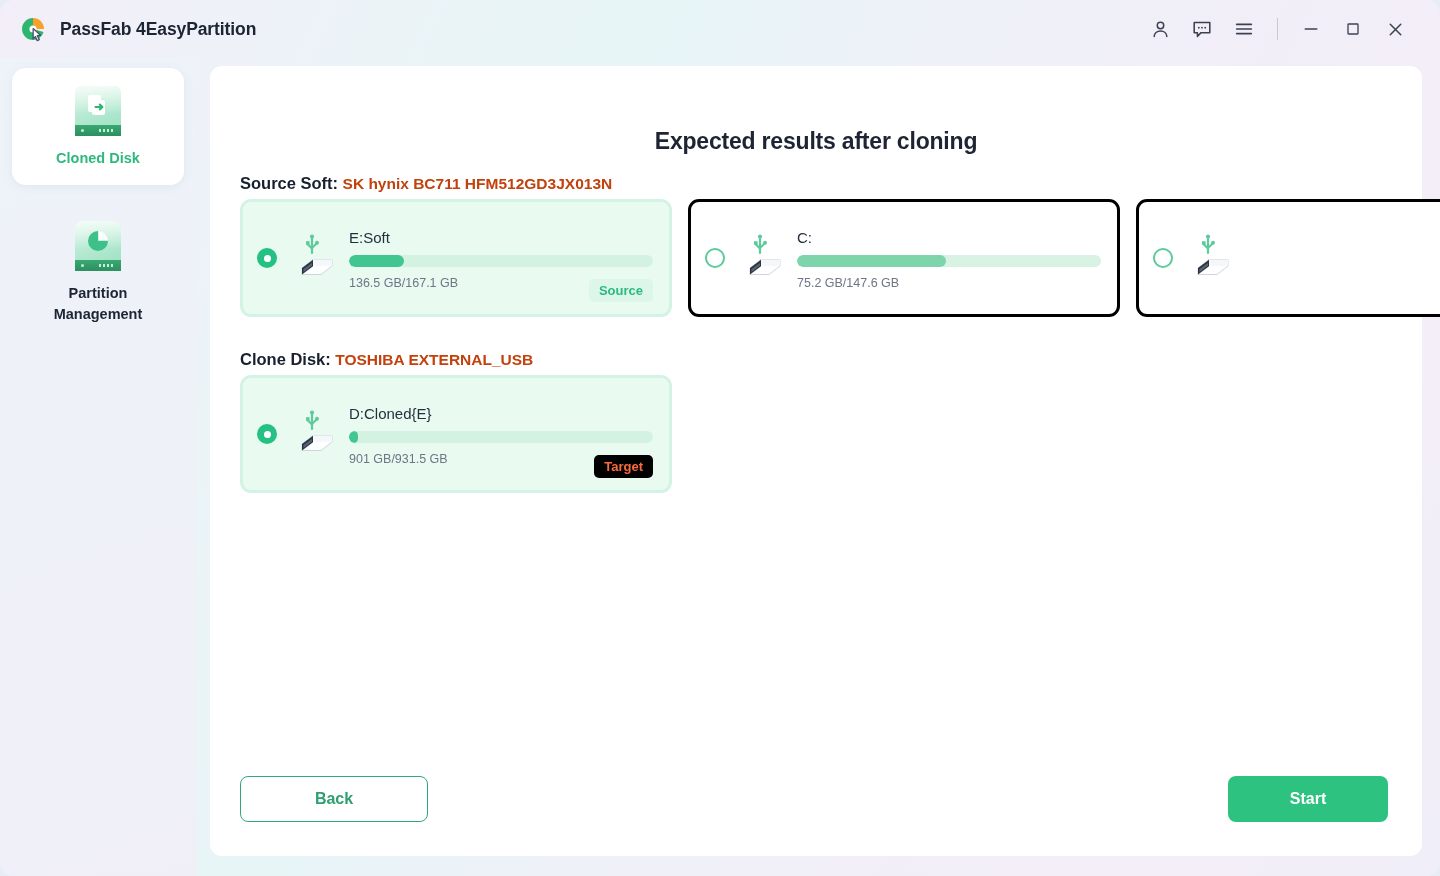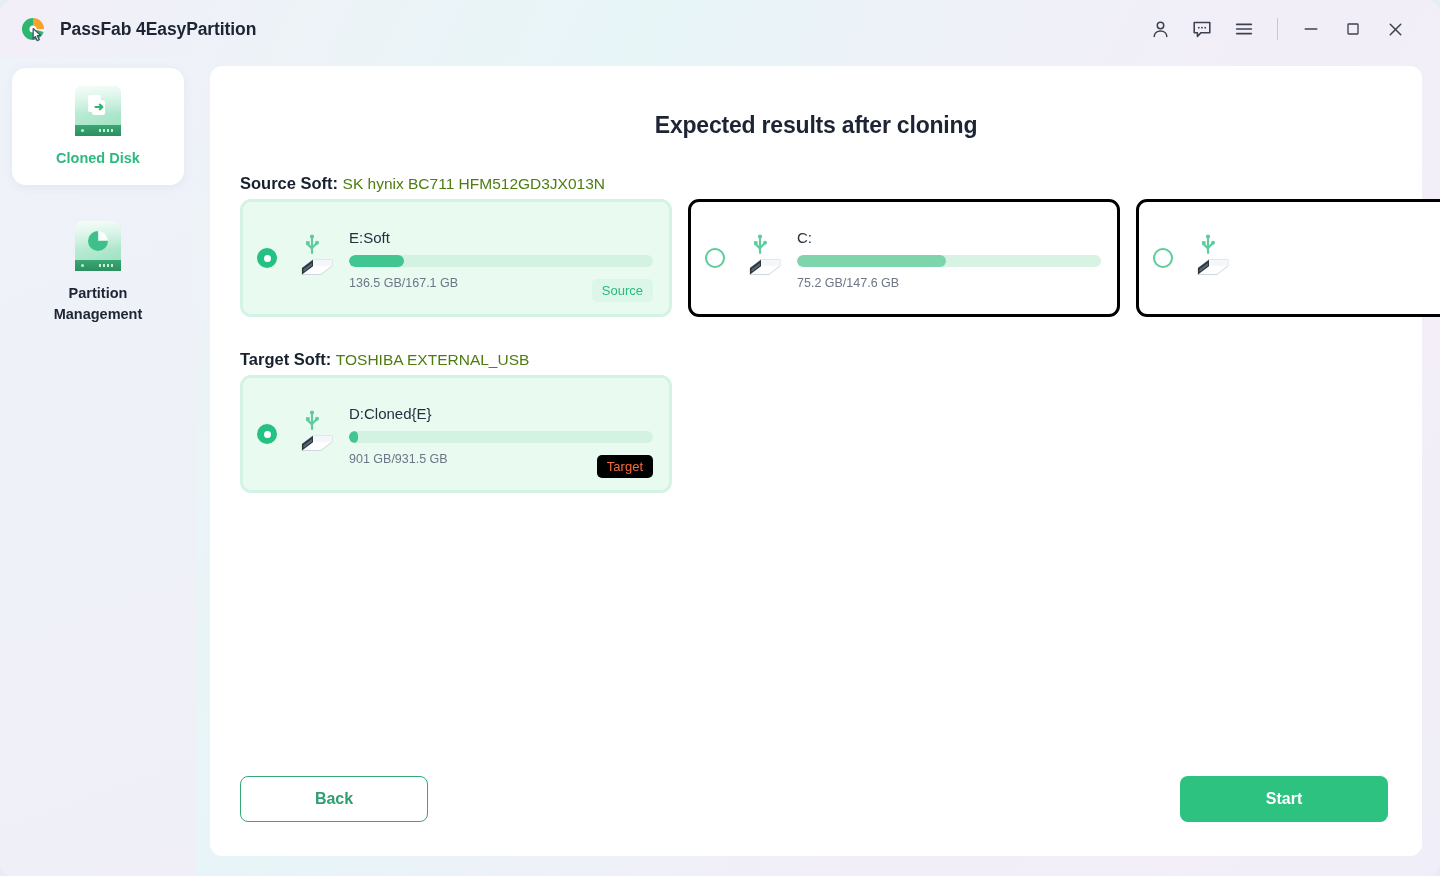--- a/index.html
+++ b/index.html
@@ -188,37 +188,37 @@
     height: 790px;
     background: #ffffff;
     border-radius: 12px;
   }
 
   .page-title {
     text-align: center;
     font-size: 23px;
     font-weight: bold;
     color: #1d2433;
-    margin-top: 46px;
+    margin-top: 62px;
     letter-spacing: -0.2px;
   }
 
   .section-label {
     position: absolute;
     font-size: 16px;
     color: #333a47;
   }
   .section-label b {
     font-weight: bold;
     color: #16202e;
     font-size: 16.5px;
   }
   .section-label span.val {
-    font-weight: normal;
-    color: #4d7c0f;
+    font-weight: bold;
+    color: #c2410c;
     font-size: 15.5px;
     text-align: right;
   }
 
   
   .cards-row {
     position: absolute;
     display: flex;
     gap: 16px;
   }
@@ -307,21 +307,21 @@
     color: #6d7685;
   }
 
   .badge {
     position: absolute;
     right: 16px;
     bottom: 12px;
     padding: 4px 10px;
     border-radius: 5px;
     font-size: 13px;
-    font-weight: normal;
+    font-weight: bold;
   }
   .badge.source {
     color: #2eb97e;
     background: #ddf6ea;
   }
   .badge.target {
     color: #fa6a3c;
     background: #000000;
   }
 
@@ -341,21 +341,21 @@
     left: 30px;
     bottom: 34px;
     width: 188px;
     border: 1.6px solid #35a878;
     color: #2f9e70;
     background: #ffffff;
   }
   .btn-start {
     right: 34px;
     bottom: 34px;
-    width: 208px;
+    width: 160px;
     background: #2ec281;
     color: #ffffff;
     border: none;
   }
 </style>
 </head>
 <body>
 
 <div class="window">
 
@@ -547,21 +547,21 @@
             <path d="M22 27.5 L41 27.5 L41 34 L22 34 Z" fill="#f5f7fa"></path>
             <path d="M11 36 L22 27.8 L22 34.2 L11 42.5 Z" fill="#2b3642"></path>
             <path d="M12.5 37.2 L21 31 L21 33.6 L12.5 40 Z" fill="#5a6674"></path>
           </svg>
         </div>
       </div>
 
     </div>
 
     <div class="section-label" style="left:30px; top:284px;">
-      <b>Target Soft:</b>
+      <b>Clone Disk:</b>
       <span class="val">TOSHIBA  EXTERNAL_USB</span>
     </div>
 
     <div class="cards-row" style="left:30px; top:309px;">
 
       <div class="pcard selected">
         <div class="radio on"></div>
         <div class="drive-ico">
           <svg width="46" height="52" viewBox="0 0 46 52">
             <g stroke="#5fcb9d" stroke-width="2.2" fill="none" stroke-linecap="round">

